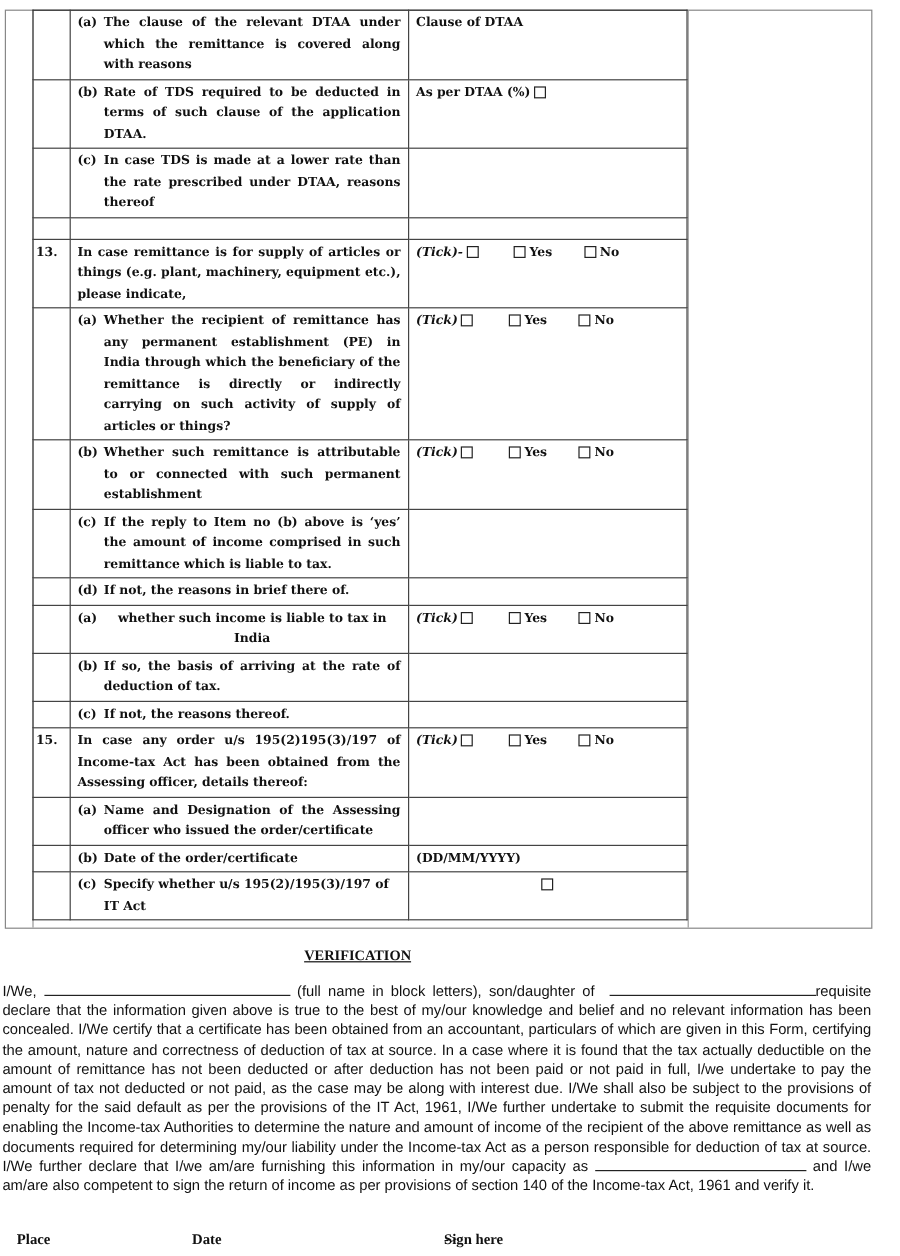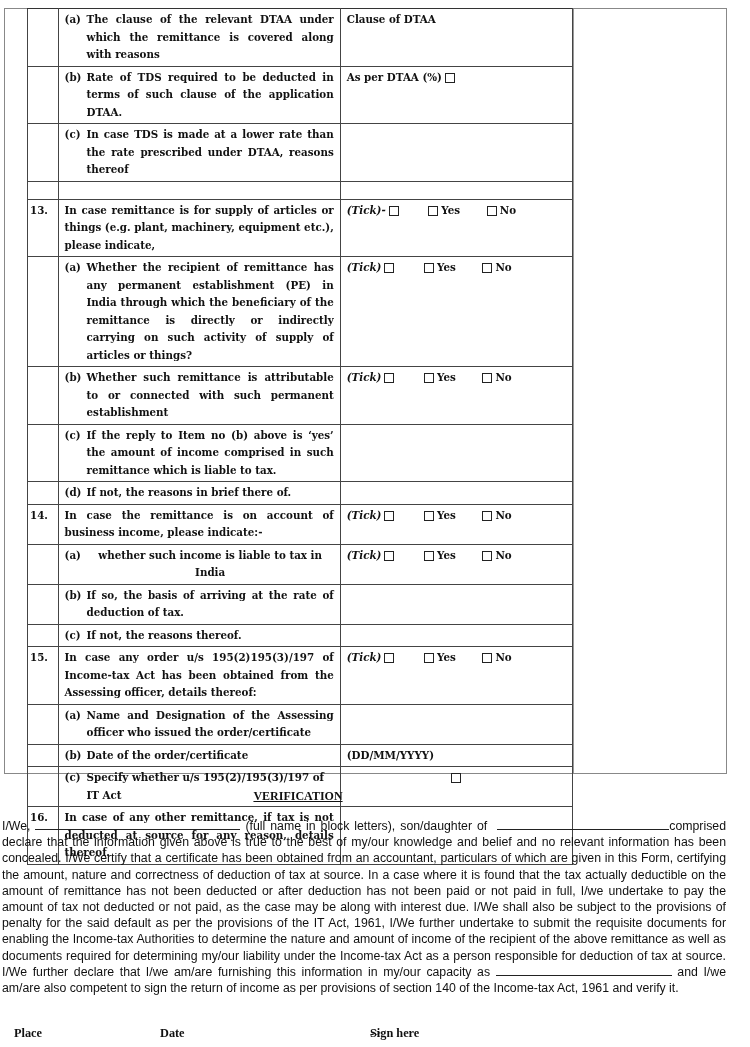--- a/index.html
+++ b/index.html
@@ -162,29 +162,20 @@
       <td class="num"></td>
       <td class="desc big">
         <div class="sub">
             <span class="lbl">(d)</span>
             <span class="txt" style="text-align:left">If not, the reasons in brief there of.</span>
           </div>
       </td>
       <td class="ans"></td>
     </tr>
 
-    <tr style="height:36px">
-      <td class="num">14.</td>
-      <td class="desc">In case the remittance is on account of business income, please indicate:-</td>
-      <td class="ans">
-        <span class="tick">(Tick)</span><span class="box"></span>
-        <span class="opt"><span class="box"></span><span>Yes</span></span>
-        <span class="opt"><span class="box"></span><span>No</span></span>
-      </td>
-    </tr>
 
     <tr style="height:18px">
       <td class="num"></td>
       <td class="desc">
         <div class="sub">
             <span class="lbl">(a)</span>
             <span class="txt" style="text-align:center">whether such income is liable to tax in India</span>
           </div>
       </td>
       <td class="ans">
@@ -254,36 +245,31 @@
         <div class="sub">
             <span class="lbl">(c)</span>
             <span class="txt" style="text-align:left">Specify whether u/s 195(2)/195(3)/197 of IT Act</span>
           </div>
       </td>
       <td class="ans center">
         <span class="box"></span>
       </td>
     </tr>
 
-    <tr style="height:54px">
-      <td class="num">16.</td>
-      <td class="desc">In case of any other remittance, if tax is not deducted at source for any reason, details thereof.</td>
-      <td class="ans"></td>
-    </tr>
   </tbody>
 </table>
 
 <div class="verif-title">VERIFICATION</div>
 
 <div class="verif">
   <span>I/We,</span>
   <span class="blank" style="width:205px"></span>
   <span>(full name in block letters), son/daughter of</span>
   &nbsp;<span class="blank" style="width:172px"></span>
-  <span style="float:right">comprised</span>
+  <span style="float:right">requisite</span>
   <span>declare that the information given above is true to the best of my/our knowledge and belief and no relevant information has been concealed. I/We certify that a certificate has been obtained from an accountant, particulars of which are given in this Form, certifying the amount, nature and correctness of deduction of tax at source. In a case where it is found that the tax actually deductible on the amount of remittance has not been deducted or after deduction has not been paid or not paid in full, I/we undertake to pay the amount of tax not deducted or not paid, as the case may be along with interest due. I/We shall also be subject to the provisions of penalty for the said default as per the provisions of the IT Act, 1961, I/We further undertake to submit the requisite documents for enabling the Income-tax Authorities to determine the nature and amount of income of the recipient of the above remittance as well as documents required for determining my/our liability under the Income-tax Act as a person responsible for deduction of tax at source. I/We further declare that I/we am/are furnishing this information in my/our capacity as</span>
   <span class="blank" style="width:176px"></span>
   <span>and I/we am/are also competent to sign the return of income as per provisions of section 140 of the Income-tax Act, 1961 and verify it.</span>
 </div>
 
 <div class="sign-row">
   <span style="left:12px">Place</span>
   <span style="left:158px">Date</span>
   <span style="left:368px">
       <span>Sign here</span> 

